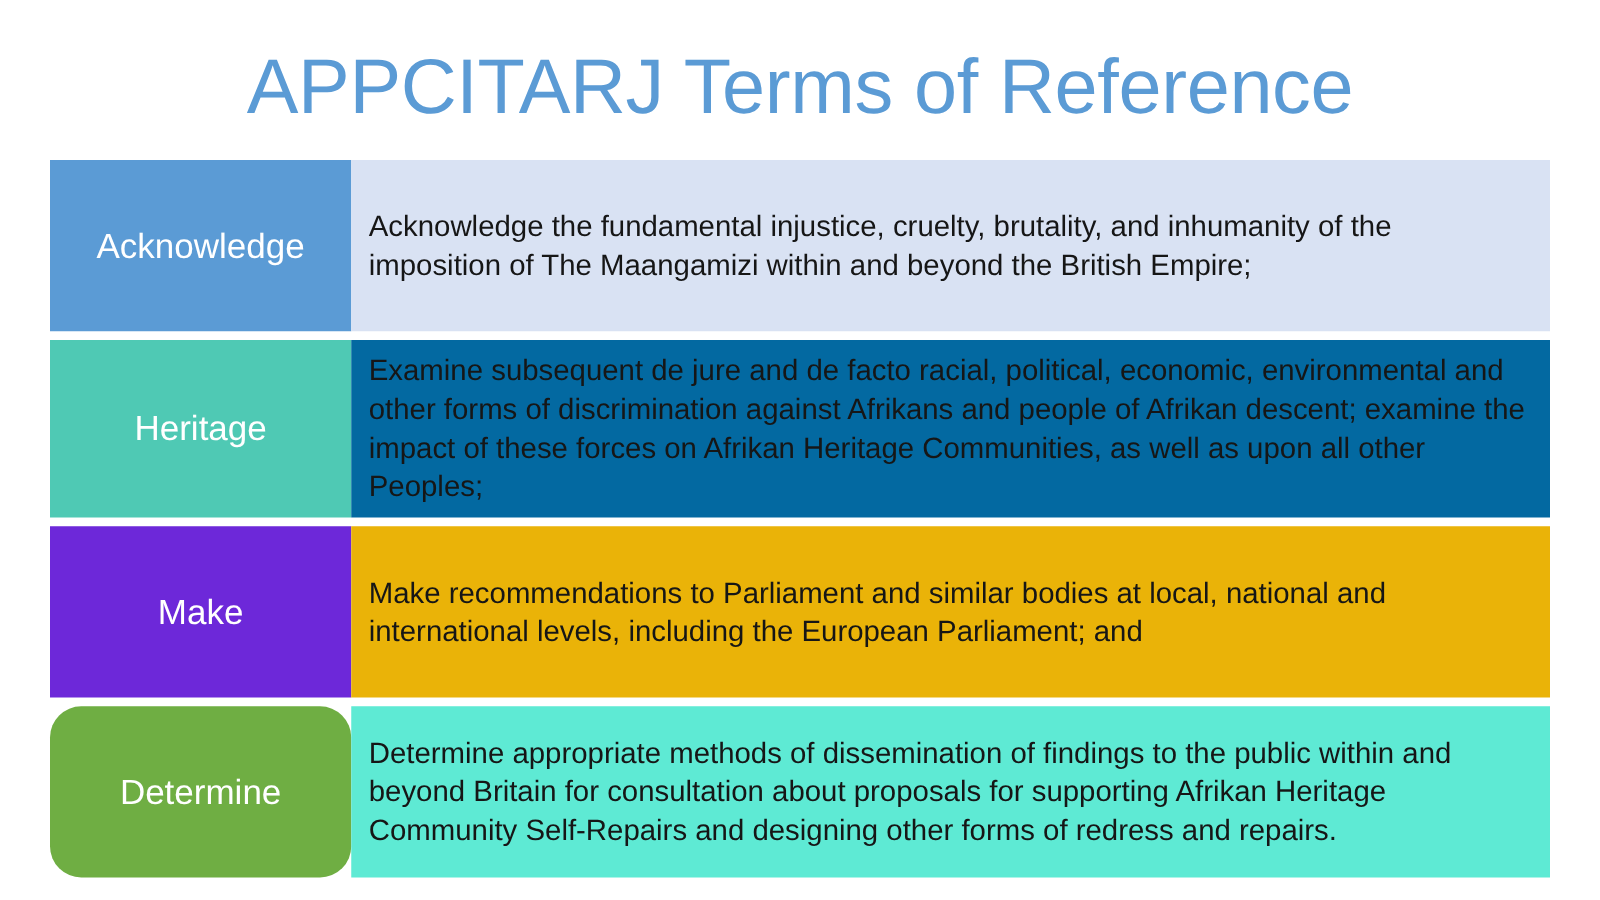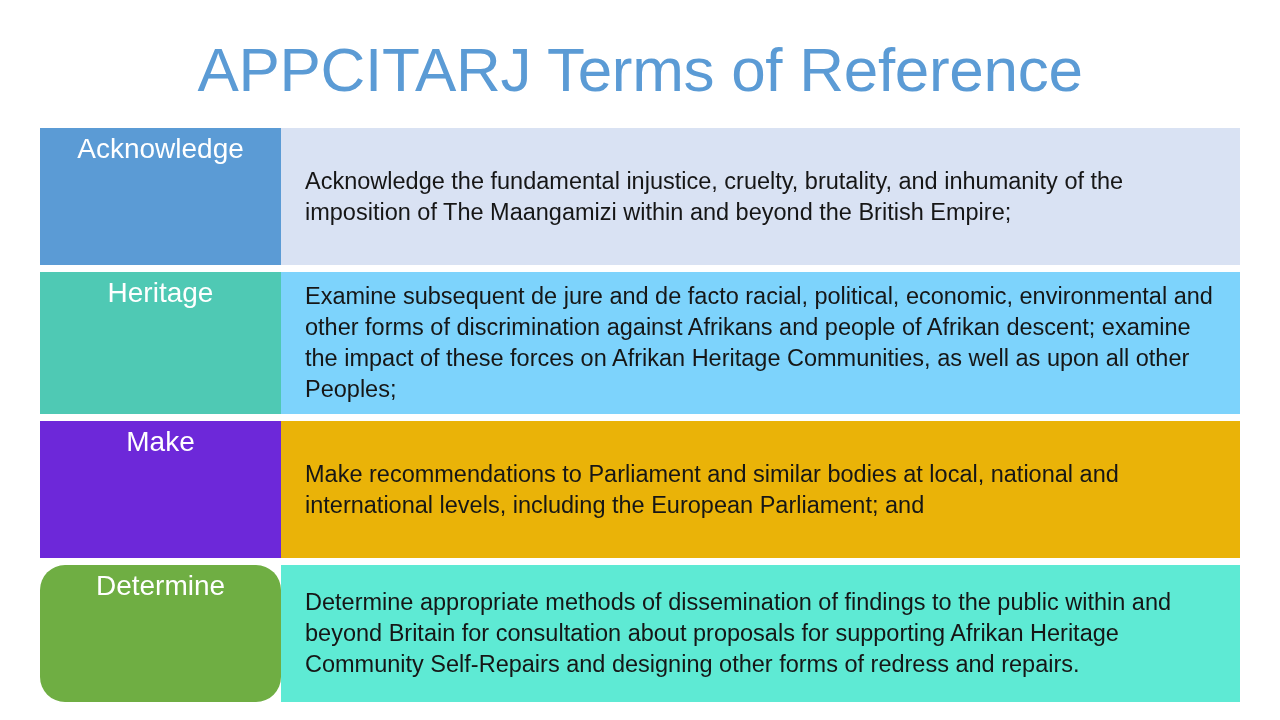--- a/index.html
+++ b/index.html
@@ -43,35 +43,36 @@
     align-items: stretch;
     margin-bottom: 7px;
   }
   .tor-row:last-child {
     margin-bottom: 0;
   }
   .tor-label {
     flex: 0 0 241px;
     width: 241px;
     display: flex;
+    align-items: center;
     justify-content: center;
     color: #ffffff;
     font-size: 28px;
     line-height: 34px;
     font-weight: 400;
     text-align: center;
     box-sizing: border-box;
     padding: 4px 2px;
   }
   .tor-body {
     flex: 1 1 auto;
     display: flex;
     align-items: center;
     box-sizing: border-box;
-    padding: 6px 20px 6px 24px;
+    padding: 6px 20px 6px 14px;
   }
   .tor-text {
     font-size: 23.5px;
     line-height: 31px;
     color: #161616;
     font-weight: 400;
   }
   .row-acknowledge { height: 137px; }
   .row-examine     { height: 142px; }
   .row-make        { height: 137px; }
@@ -92,21 +93,21 @@
       </div>
       <div class="tor-body" style="background-color: rgb(217, 226, 243);">
         <div class="tor-text">Acknowledge the fundamental injustice, cruelty, brutality, and inhumanity of the imposition of The Maangamizi within and beyond the British Empire;</div>
       </div>
     </div>
 
     <div class="tor-row row-examine">
       <div class="tor-label" style="background-color: rgb(79, 201, 180); color: rgb(255, 255, 255);">
         <span>Heritage</span>
       </div>
-      <div class="tor-body" style="background-color: #7dd3fc;">
+      <div class="tor-body" style="background-color: #0369a1;">
         <div class="tor-text">Examine subsequent de jure and de facto racial, political, economic, environmental and other forms of discrimination against Afrikans and people of Afrikan descent; examine the impact of these forces on Afrikan Heritage Communities, as well as upon all other Peoples;</div>
       </div>
     </div>
 
     <div class="tor-row row-make">
       <div class="tor-label" style="background-color: #6d28d9; color: rgb(255, 255, 255);">
         <span>Make</span>
       </div>
       <div class="tor-body" style="background-color: #eab308;">
         <div class="tor-text">Make recommendations to Parliament and similar bodies at local, national and international levels, including the European Parliament; and</div>

